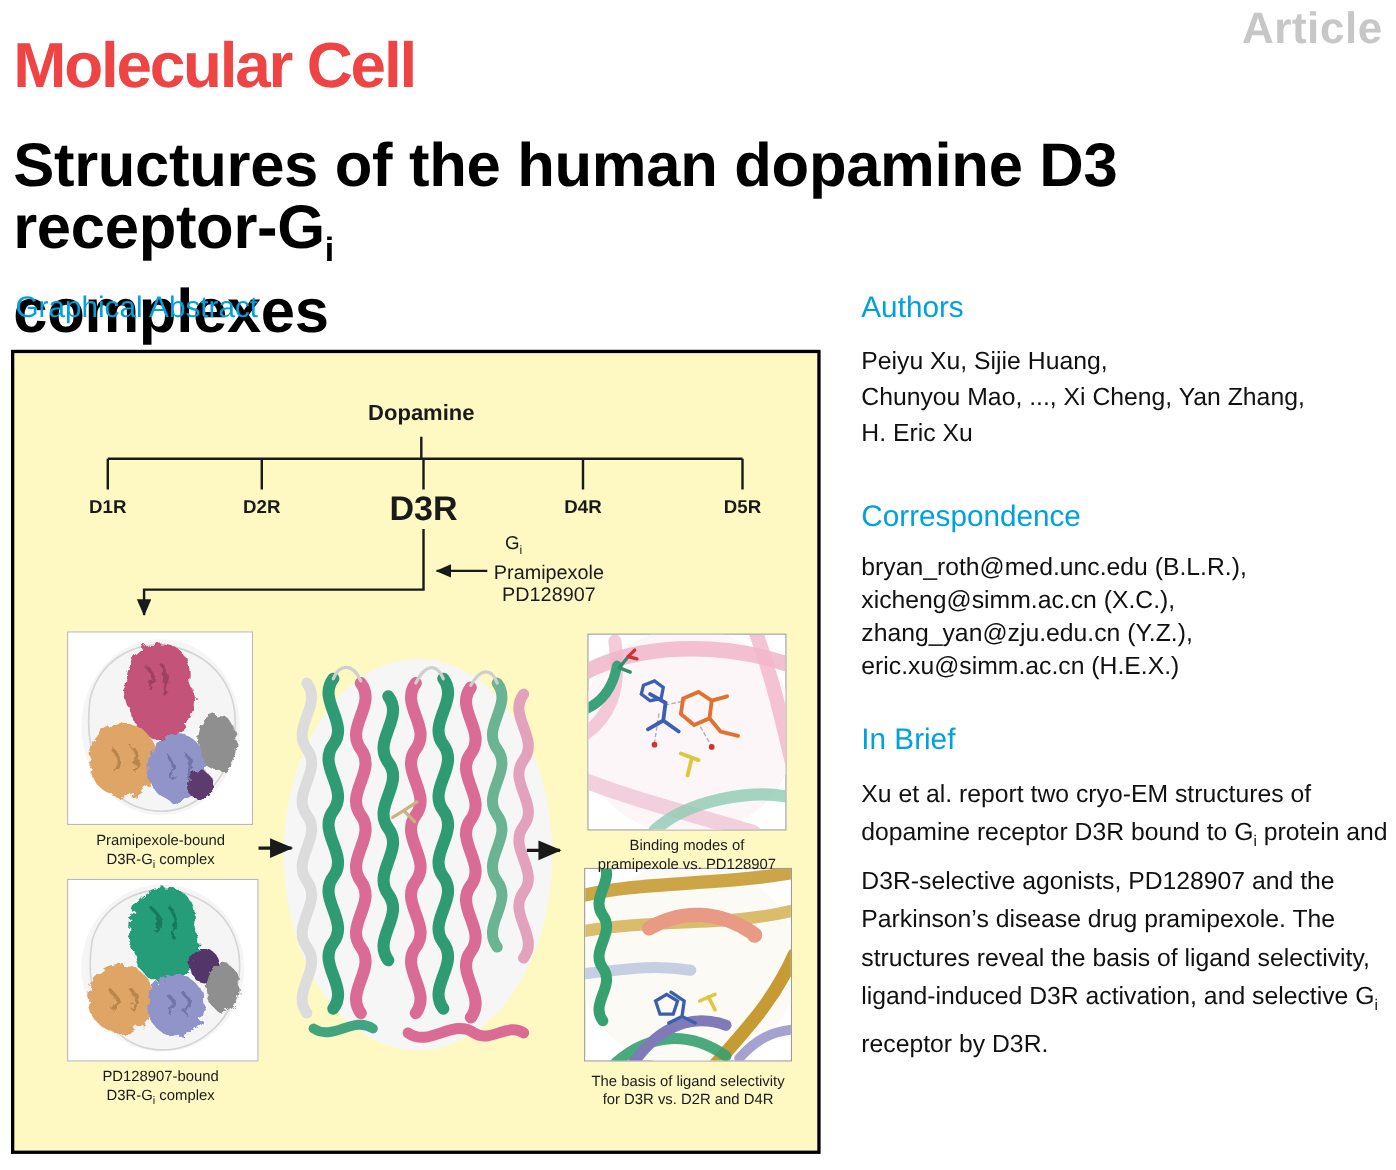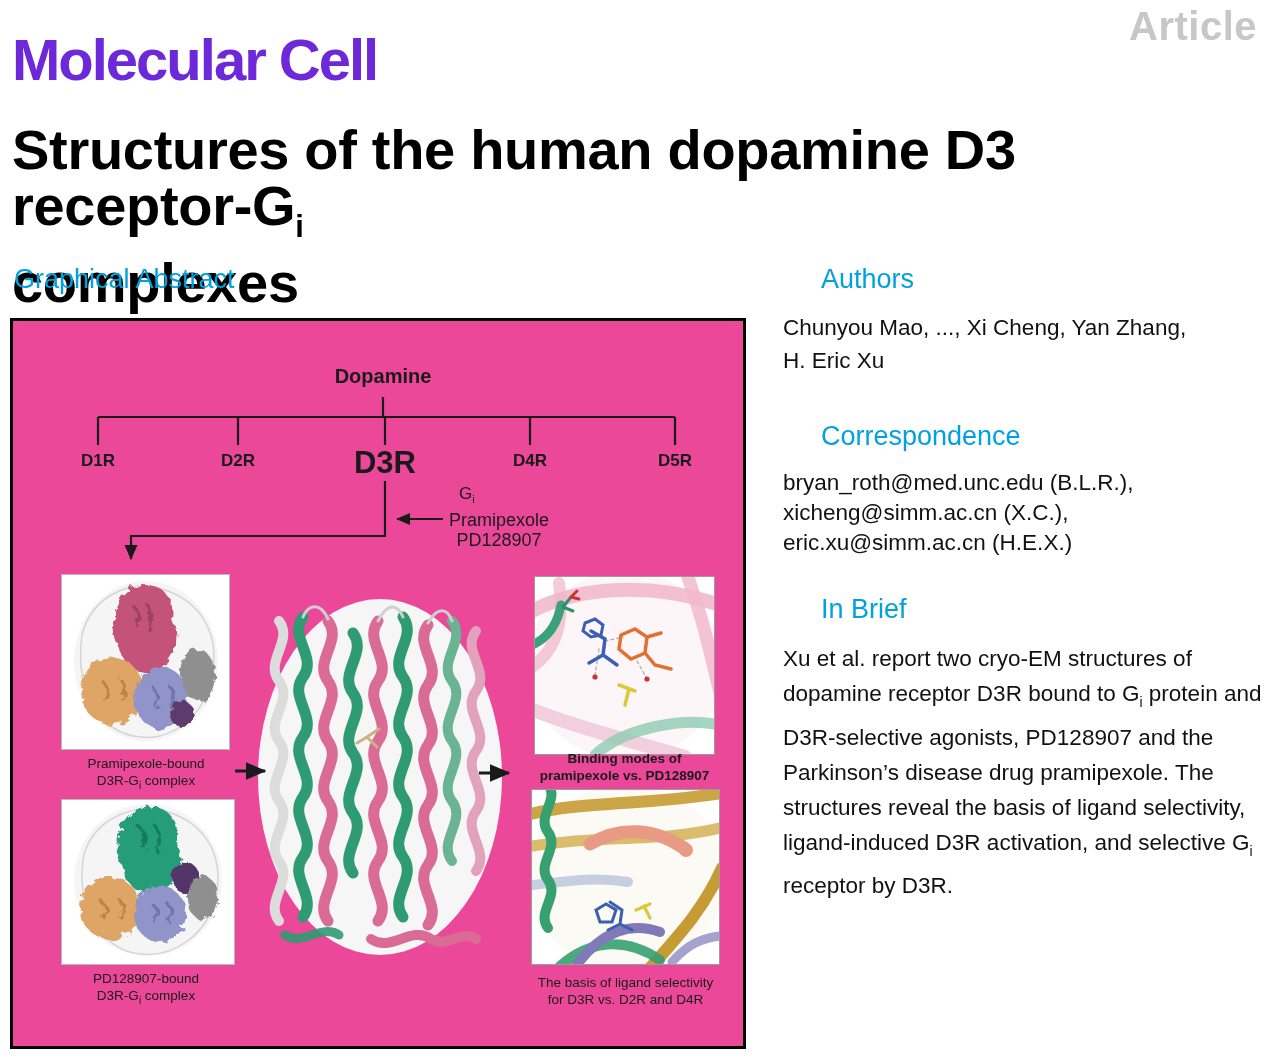--- a/index.html
+++ b/index.html
@@ -10,36 +10,36 @@
     color: #111;
   }
   .page { position: relative; width: 1269px; height: 1064px; background: #fff; overflow: hidden; }
 
   .article-label {
     position: absolute; top: 4px; right: 12px;
     font-size: 40px; font-weight: 700; color: #c7c7c7; letter-spacing: 0.5px;
   }
   .journal-logo {
     position: absolute; left: 12px; top: 26px;
-    font-size: 58px; font-weight: 700; color: #6d28d9; letter-spacing: -2px;
+    font-size: 58px; font-weight: 700; color: #ef4444; letter-spacing: -2px;
   }
   .paper-title {
     position: absolute; left: 12px; top: 122px; width: 1245px;
     font-size: 56px; line-height: 56px; font-weight: 700; color: #000; letter-spacing: -0.3px;
     margin: 0;
   }
   .paper-title sub { font-size: 0.55em; }
   .block { display: block; }
 
   .section-heading { color: #00a1df; font-size: 27px; font-weight: 400; margin: 0; }
   .ga-heading { position: absolute; left: 14px; top: 264px; }
 
   .ga-box {
     position: absolute; left: 10px; top: 318px; width: 736px; height: 731px;
-    border: 3px solid #000; background: #ec4899; box-sizing: border-box;
+    border: 3px solid #000; background: #fef9c3; box-sizing: border-box;
   }
   .ga-inner { position: absolute; left: 0; top: 0; right: 0; bottom: 0; }
 
   .tree-label { position: absolute; text-align: center; color: #1a1a1a; z-index: 4; }
   .dopamine-label { left: 310px; top: 44px; width: 120px; font-size: 20px; font-weight: 700; }
   .receptor { top: 130px; width: 70px; font-size: 17px; font-weight: 700; }
   .receptor-d1r { left: 50px; }
   .receptor-d2r { left: 190px; }
   .receptor-d3r { left: 330px; top: 124px; width: 84px; font-size: 31px; }
   .receptor-d4r { left: 482px; }
@@ -54,27 +54,27 @@
   .panel-left-bottom { left: 48px; top: 478px; width: 174px; height: 166px; border: 1px solid #bababa; }
   .panel-right-top { left: 521px; top: 255px; width: 181px; height: 179px; border: 1px solid #9c9c9c; }
   .panel-right-bottom { left: 518px; top: 468px; width: 189px; height: 176px; border: 1px solid #9c9c9c; }
   .middle-art { position: absolute; left: 238px; top: 270px; width: 258px; height: 372px; z-index: 1; }
   .middle-art svg { display: block; width: 100%; height: 100%; }
 
   .caption { position: absolute; text-align: center; font-size: 13.5px; line-height: 17px; color: #1a1a1a; z-index: 4; }
   .caption sub { font-size: 10px; }
   .caption-left-top { left: 33px; top: 434px; width: 200px; }
   .caption-left-bottom { left: 33px; top: 649px; width: 200px; }
-  .caption-right-top { left: 510px; top: 429px; width: 203px; font-weight: bold; }
+  .caption-right-top { left: 510px; top: 439px; width: 203px; }
   .caption-right-bottom { left: 500px; top: 653px; width: 225px; }
 
   .connector-layer { position: absolute; left: 0; top: 0; width: 730px; height: 725px; z-index: 3; pointer-events: none; }
 
   .right-col { position: absolute; left: 783px; top: 264px; width: 482px; }
-  .right-col .section-heading { margin-bottom: 16px; margin-left: 38px; }
+  .right-col .section-heading { margin-bottom: 16px; }
   .body-text { font-size: 22.5px; color: #111; margin: 0; }
   .authors-text { line-height: 33px; margin-bottom: 44px; }
   .corr-text { line-height: 30px; margin-bottom: 36px; }
   .brief-text { line-height: 35px; }
   .brief-text sub { font-size: 14px; }
   .text-line { display: block; }
 </style>
 </head>
 <body>
 
@@ -245,28 +245,30 @@
         <span class="text-line">The basis of ligand selectivity</span>
         <span class="text-line">for D3R vs. D2R and D4R</span>
       </div>
 
     </div>
   </div>
 
   <div class="right-col">
     <h2 class="section-heading">Authors</h2>
     <p class="body-text authors-text">
+      <span class="text-line">Peiyu Xu, Sijie Huang,</span>
       <span class="text-line">Chunyou Mao, ..., Xi Cheng, Yan Zhang,</span>
       <span class="text-line">H. Eric Xu</span>
     </p>
 
     <h2 class="section-heading">Correspondence</h2>
     <p class="body-text corr-text">
       <span class="text-line">bryan_roth@med.unc.edu (B.L.R.),</span>
       <span class="text-line">xicheng@simm.ac.cn (X.C.),</span>
+      <span class="text-line">zhang_yan@zju.edu.cn (Y.Z.),</span>
       <span class="text-line">eric.xu@simm.ac.cn (H.E.X.)</span>
     </p>
 
     <h2 class="section-heading">In Brief</h2>
     <p class="body-text brief-text"><span>Xu et al. report two cryo-EM structures of dopamine receptor D3R bound to G</span><sub>i</sub><span> protein and D3R-selective agonists, PD128907 and the Parkinson’s disease drug pramipexole. The structures reveal the basis of ligand selectivity, ligand-induced D3R activation, and selective G</span><sub>i</sub><span> receptor by D3R.</span></p>
   </div>
 
 </div>
 
 </body></html>

